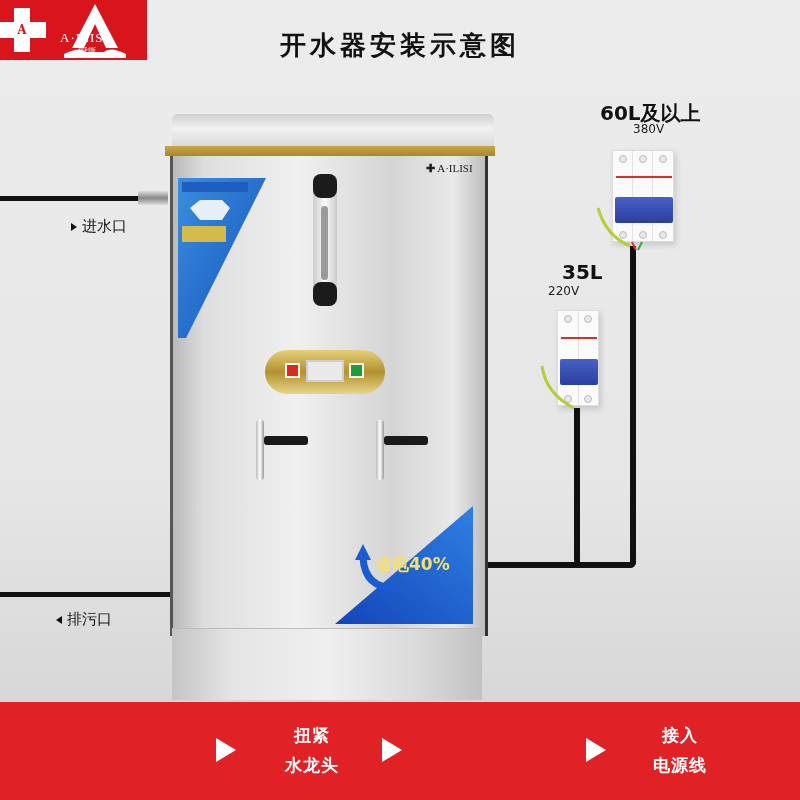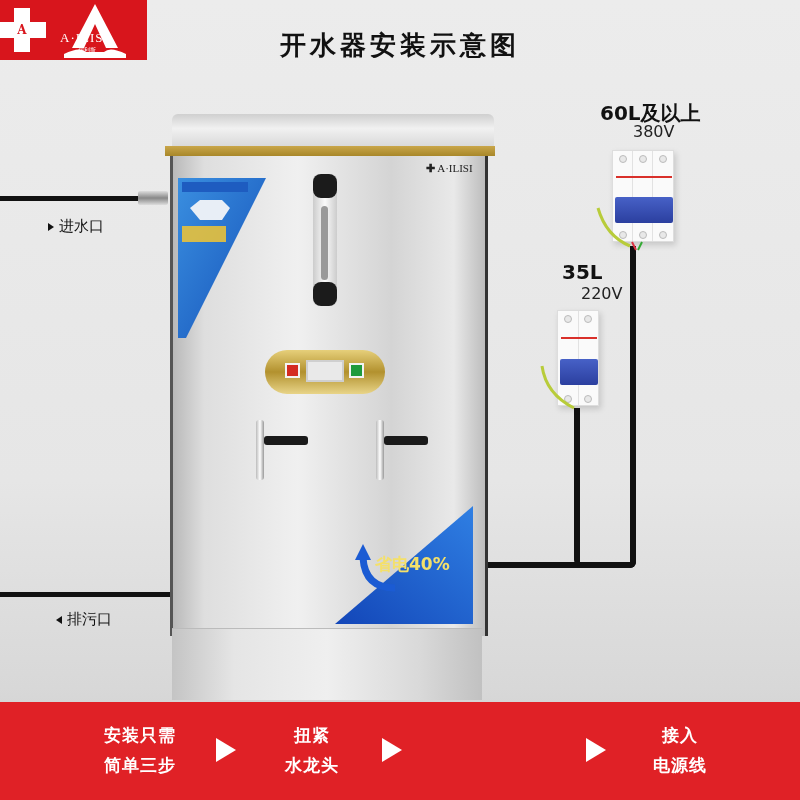--- a/index.html
+++ b/index.html
@@ -62,21 +62,21 @@
   .faucet .handle { height: 9px; width: 44px; background: #1a1a1a; border-radius: 3px; }
 
   
   .breaker { background: #fafafa; border: 1px solid #ddd; box-shadow: 2px 3px 6px rgba(0,0,0,0.15); }
   .breaker .pole { position: absolute; top: 0; height: 100%; border-right: 1px solid #e2e2e2; }
   .breaker .redline { position: absolute; height: 2px; background: #d9302a; }
   .breaker .blue { position: absolute; background: linear-gradient(180deg,#4761c7,#2b3f9f); border-radius: 2px; }
   .breaker .screw { position: absolute; width: 8px; height: 8px; border-radius: 50%; background: #e8e8e8; border: 1px solid #bbb; }
 
   .cap-label { font-weight: bold; color: #111; font-size: 20px; }
-  .volt-label { font-size: 16px; color: #222; }
+  .volt-label { font-size: 12px; color: #222; }
 
   
   .footer { left: 0; top: 702px; width: 800px; height: 98px; background: #e02126; }
   .step { color: #fff; font-size: 17px; line-height: 30px; text-align: center; font-weight: bold; letter-spacing: 1px; }
   .arrow { width: 0; height: 0; border-left: 20px solid #fff; border-top: 12px solid transparent; border-bottom: 12px solid transparent; }
 </style>
 </head>
 <body>
 
 <div class="abs logo">
@@ -90,21 +90,21 @@
   <div class="abs brand">A·ILISI</div>
   <div class="abs sub">瑞利斯</div>
 </div>
 
 <div class="abs title">开水器安装示意图</div>
 
 <div class="abs pipe" style="left:0;top:196px;width:140px;height:5px;"></div>
 <div class="abs" style="left:138px;top:191px;width:30px;height:14px;background:linear-gradient(180deg,#ddd,#888,#ddd);border-radius:2px;"></div>
 <div class="abs pipe" style="left:0;top:592px;width:172px;height:5px;"></div>
 
-<div class="abs side-label" style="left:48px;top:217px;">
+<div class="abs side-label" style="left:71px;top:217px;">
   <span class="tri-r"></span><span>进水口</span>
 </div>
 <div class="abs side-label" style="left:56px;top:610px;text-align:center;">
   <span class="tri-l"></span><span>排污口</span>
 </div>
 
 <div class="abs pipe" style="left:486px;top:562px;width:150px;height:6px;border-radius:0 0 8px 0;"></div>
 <div class="abs pipe" style="left:574px;top:408px;width:6px;height:158px;border-radius:0 0 0 6px;"></div>
 <div class="abs pipe" style="left:630px;top:246px;width:6px;height:322px;border-radius:0 0 6px 0;"></div>
 
@@ -160,21 +160,21 @@
   <div class="abs handle" style="left:8px;top:16px;"></div>
 </div>
 <div class="abs faucet" style="left:376px;top:420px;">
   <div class="abs stem" style="left:0;top:0;"></div>
   <div class="abs handle" style="left:8px;top:16px;"></div>
 </div>
 
 <div class="abs cap-label" style="left:600px;top:100px;">60L及以上</div>
 <div class="abs volt-label" style="left:633px;top:122px;">380V</div>
 <div class="abs cap-label" style="left:562px;top:260px;">35L</div>
-<div class="abs volt-label" style="left:581px;top:284px;">220V</div>
+<div class="abs volt-label" style="left:548px;top:284px;">220V</div>
 
 <div class="abs breaker" style="left:612px;top:150px;width:62px;height:92px;">
   <div class="pole" style="left:0;width:20px;"></div>
   <div class="pole" style="left:20px;width:20px;"></div>
   <div class="screw" style="left:6px;top:4px;"></div>
   <div class="screw" style="left:26px;top:4px;"></div>
   <div class="screw" style="left:46px;top:4px;"></div>
   <div class="redline" style="left:3px;top:25px;width:56px;"></div>
   <div class="blue" style="left:2px;top:46px;width:58px;height:26px;"></div>
   <div class="screw" style="left:6px;top:80px;"></div>
@@ -194,24 +194,20 @@
   <div class="redline" style="left:3px;top:26px;width:36px;"></div>
   <div class="blue" style="left:2px;top:48px;width:38px;height:26px;"></div>
   <div class="screw" style="left:6px;top:84px;"></div>
   <div class="screw" style="left:26px;top:84px;"></div>
 </div>
 <svg class="abs" style="left:540px;top:364px;" width="50" height="50">
   <path d="M2 2 Q6 30 34 44" stroke="#b8cc3a" stroke-width="3" fill="none"></path>
 </svg>
 
 <div class="abs footer">
-  <div class="abs step" style="left:70px;top:18px;width:140px;">
-    <div>安装只需</div>
-    <div>简单三步</div>
-  </div>
   <div class="abs arrow" style="left:216px;top:36px;"></div>
   <div class="abs step" style="left:262px;top:18px;width:100px;">
     <div>扭紧</div>
     <div>水龙头</div>
   </div>
   <div class="abs arrow" style="left:382px;top:36px;"></div>
   <div class="abs arrow" style="left:586px;top:36px;"></div>
   <div class="abs step" style="left:630px;top:18px;width:100px;">
     <div>接入</div>
     <div>电源线</div>

